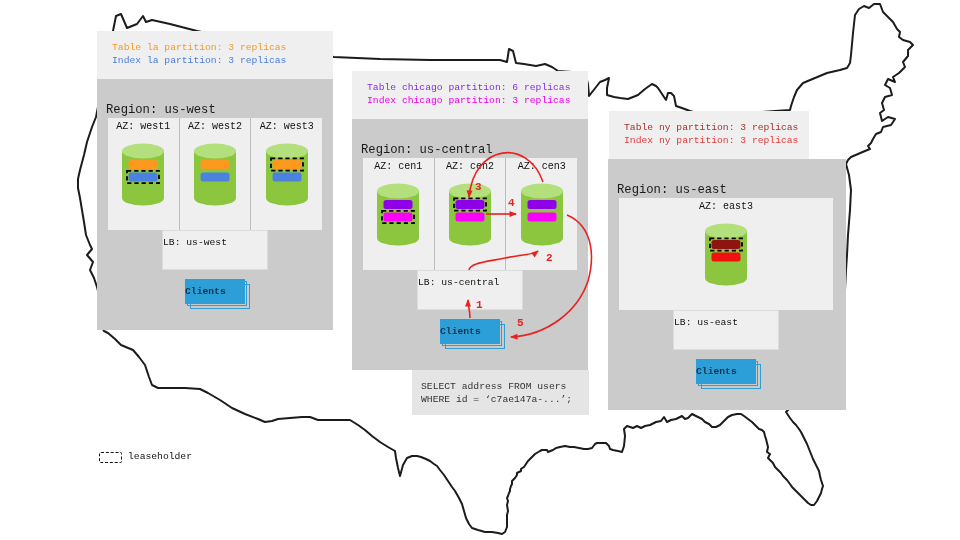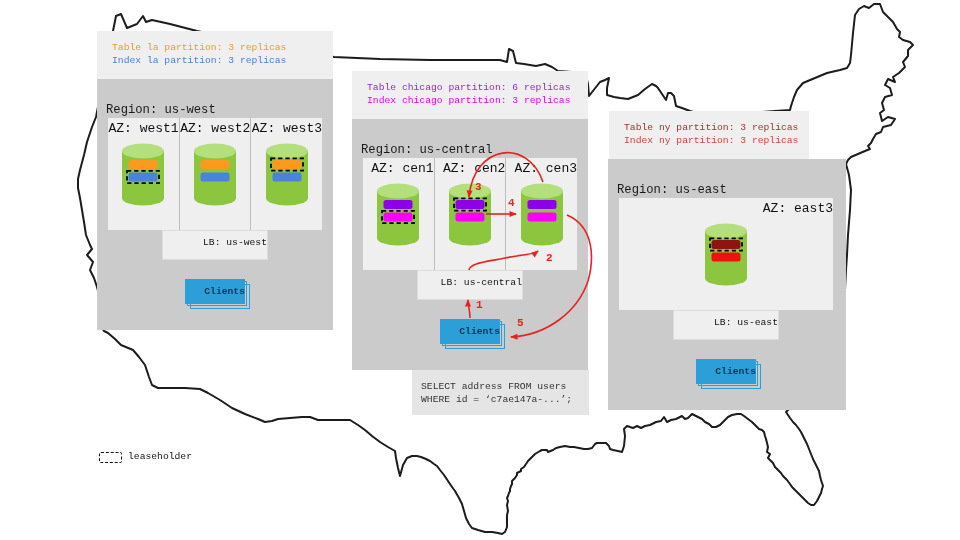--- a/index.html
+++ b/index.html
@@ -6,31 +6,31 @@
   body{width:960px;height:540px;background:#ffffff;position:relative;overflow:hidden;
        font-family:"Liberation Mono",monospace;}
   .callout{position:absolute;width:236px;height:48px;background:#efefef;}
   .callout div{font-size:9.7px;line-height:13.2px;white-space:pre}
   .callout .pad{padding:10px 0 0 15px}
   .region{position:absolute;width:236px;height:251px;background:#cbcbcb;}
   .rhead{position:absolute;left:9px;top:10px;font-size:12.2px;color:#1a1a1a;margin-top:14px;}
   .azwrap{position:absolute;left:11px;top:39px;width:214px;height:112px;display:flex;}
   .az{flex:1 1 0;background:#efefef;position:relative;border-right:1px solid #bdbdbd}
   .az:last-child{border-right:none}
-  .azlabel{position:absolute;top:3px;left:0;width:100%;text-align:right;font-size:13px;color:#111}
+  .azlabel{position:absolute;top:3px;left:0;width:100%;text-align:center;font-size:10px;color:#111}
   .cyl{position:absolute;left:50%;margin-left:-22px;top:24px}
-  .lb{position:absolute;left:65px;top:151px;width:106px;height:30px;background:#efefef;
-      border:1px solid #dcdcdc;box-sizing:border-box;text-align:right;font-size:9.7px;color:#111;
+  .lb{position:absolute;left:65px;top:151px;width:106px;height:40px;background:#efefef;
+      border:1px solid #dcdcdc;box-sizing:border-box;text-align:left;font-size:9.7px;color:#111;
       line-height:23px}
   .clients{position:absolute;left:88px;top:200px;width:60px;height:25px;}
   .clients .b1,.clients .b2{position:absolute;width:58px;height:23px;border:1.3px solid #2c9fd8;background:transparent}
   .clients .b1{left:2px;top:2px}
   .clients .b2{left:4.6px;top:4.6px}
   .clients .main{position:absolute;left:0;top:0;width:60px;height:25px;background:#2c9fd8;
-      text-align:right;font-size:9.7px;color:#10354a;line-height:25px;font-weight:bold}
+      text-align:left;font-size:9.7px;color:#10354a;line-height:25px;font-weight:bold}
   .sqlbox{position:absolute;left:412px;top:370px;width:177px;height:45px;background:#e5e5e5;
       font-size:9.7px;line-height:12.6px;color:#333}
   .sqlbox .pad{padding:11px 0 0 9px;white-space:pre}
   .legend{position:absolute;left:99px;top:452px;width:23px;height:11px;
       border:1.5px dashed #111;box-sizing:border-box;border-radius:2px}
   .legendtext{position:absolute;left:128px;top:451px;font-size:9.7px;color:#111}
 </style>
 </head>
 <body>
 

